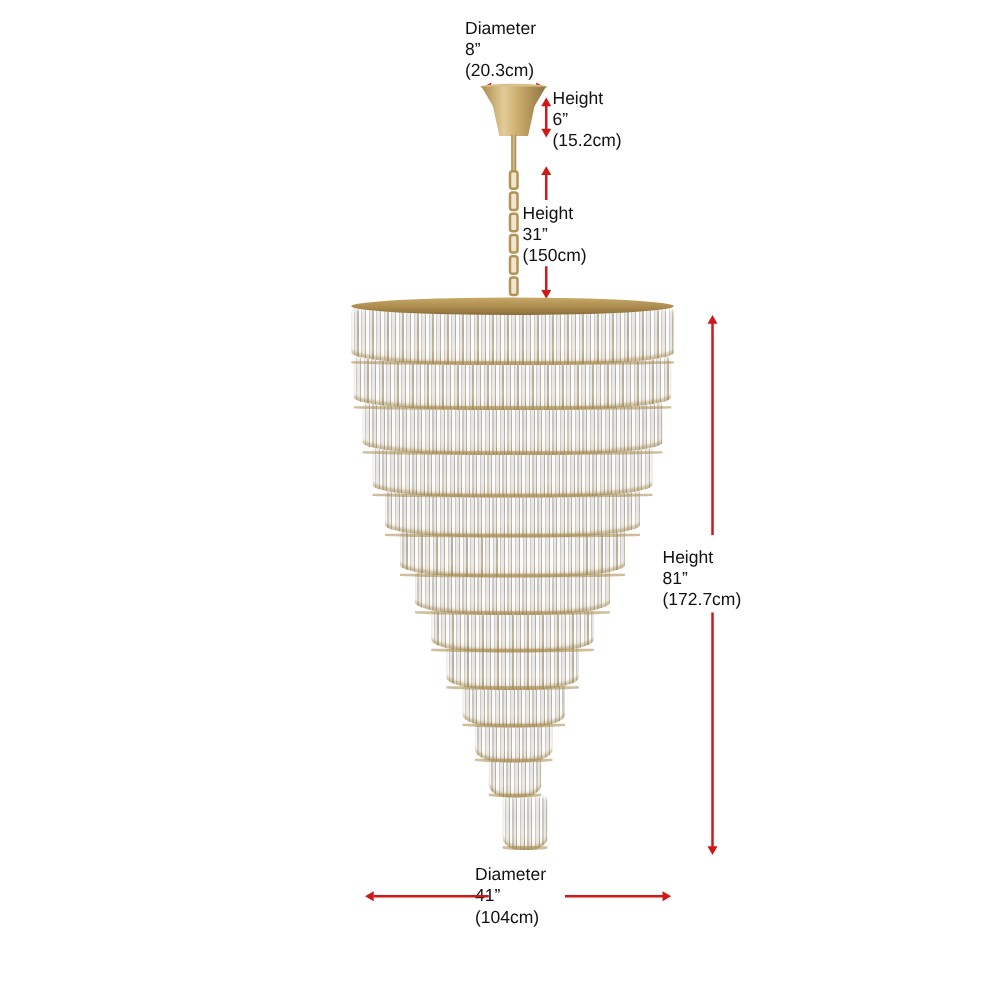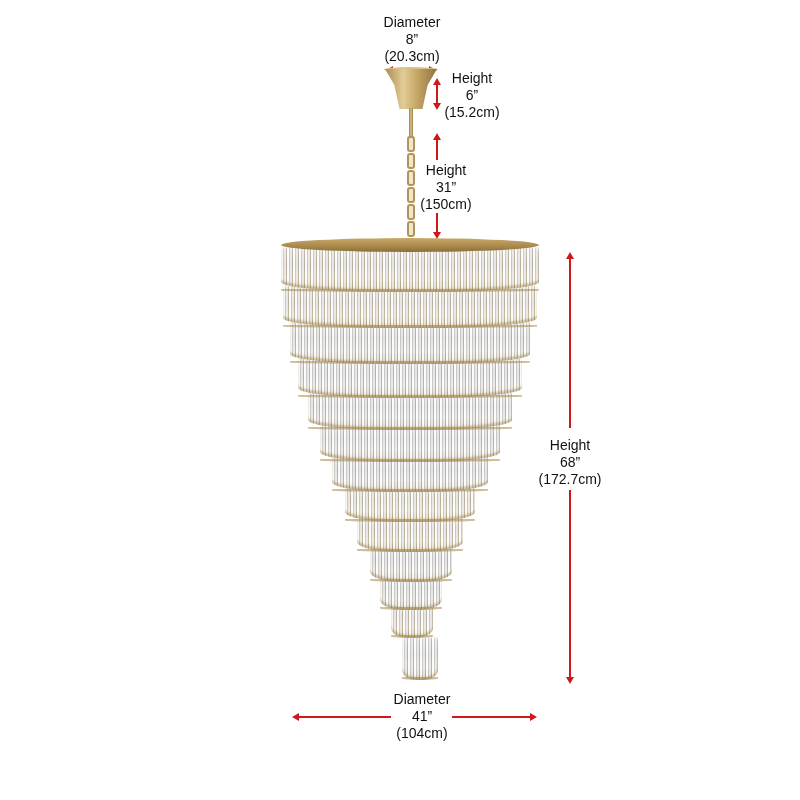--- a/index.html
+++ b/index.html
@@ -1,17 +1,17 @@
 <!DOCTYPE html>
 <html><head>
 <meta charset="utf-8">
 <style>
   html, body { margin: 0; padding: 0; }
   body { width: 800px; height: 800px; background: #ffffff; position: relative; overflow: hidden; font-family: "Liberation Sans", sans-serif; color: #111; }
-  .label { position: absolute; text-align: center; font-size: 14px; line-height: 17px; white-space: nowrap; }
+  .label { position: absolute; text-align: left; font-size: 14px; line-height: 17px; white-space: nowrap; }
   .label span { display: block; }
   .arrow-v { position: absolute; width: 2px; background: #d01818; }
   .arrow-h { position: absolute; height: 2px; background: #d01818; }
   .head-up, .head-down, .head-left, .head-right { position: absolute; width: 0; height: 0; }
   .head-up { border-left: 4px solid transparent; border-right: 4px solid transparent; border-bottom: 7px solid #d01818; }
   .head-down { border-left: 4px solid transparent; border-right: 4px solid transparent; border-top: 7px solid #d01818; }
   .head-left { border-top: 4px solid transparent; border-bottom: 4px solid transparent; border-right: 7px solid #d01818; }
   .head-right { border-top: 4px solid transparent; border-bottom: 4px solid transparent; border-left: 7px solid #d01818; }
   .canopy { position: absolute; left: 385px; top: 69px; width: 52px; height: 40px;
     background: linear-gradient(90deg, #a98c52 0%, #e2cc97 35%, #c7a868 60%, #8f7342 100%);
@@ -88,21 +88,21 @@
       <div class="tier" style="left: 283px; top: 284px; width: 254px; height: 44px;"></div>
       <div class="tier" style="left: 281px; top: 246px; width: 258px; height: 46px;"></div>
     </div>
   <div class="ring"></div>
 </div>
 
 <div class="arrow-v" style="left:569px; top:258px; height:170px;"></div>
 <div class="head-up" style="left:566px; top:252px;"></div>
 <div class="label" style="left:530px; top:437px; width:80px;">
   <span>Height</span>
-  <span>68”</span>
+  <span>81”</span>
   <span>(172.7cm)</span>
 </div>
 <div class="arrow-v" style="left:569px; top:490px; height:188px;"></div>
 <div class="head-down" style="left:566px; top:677px;"></div>
 
 <div class="label" style="left:380px; top:691px; width:84px;">
   <span>Diameter</span>
   <span>41”</span>
   <span>(104cm)</span>
 </div>

